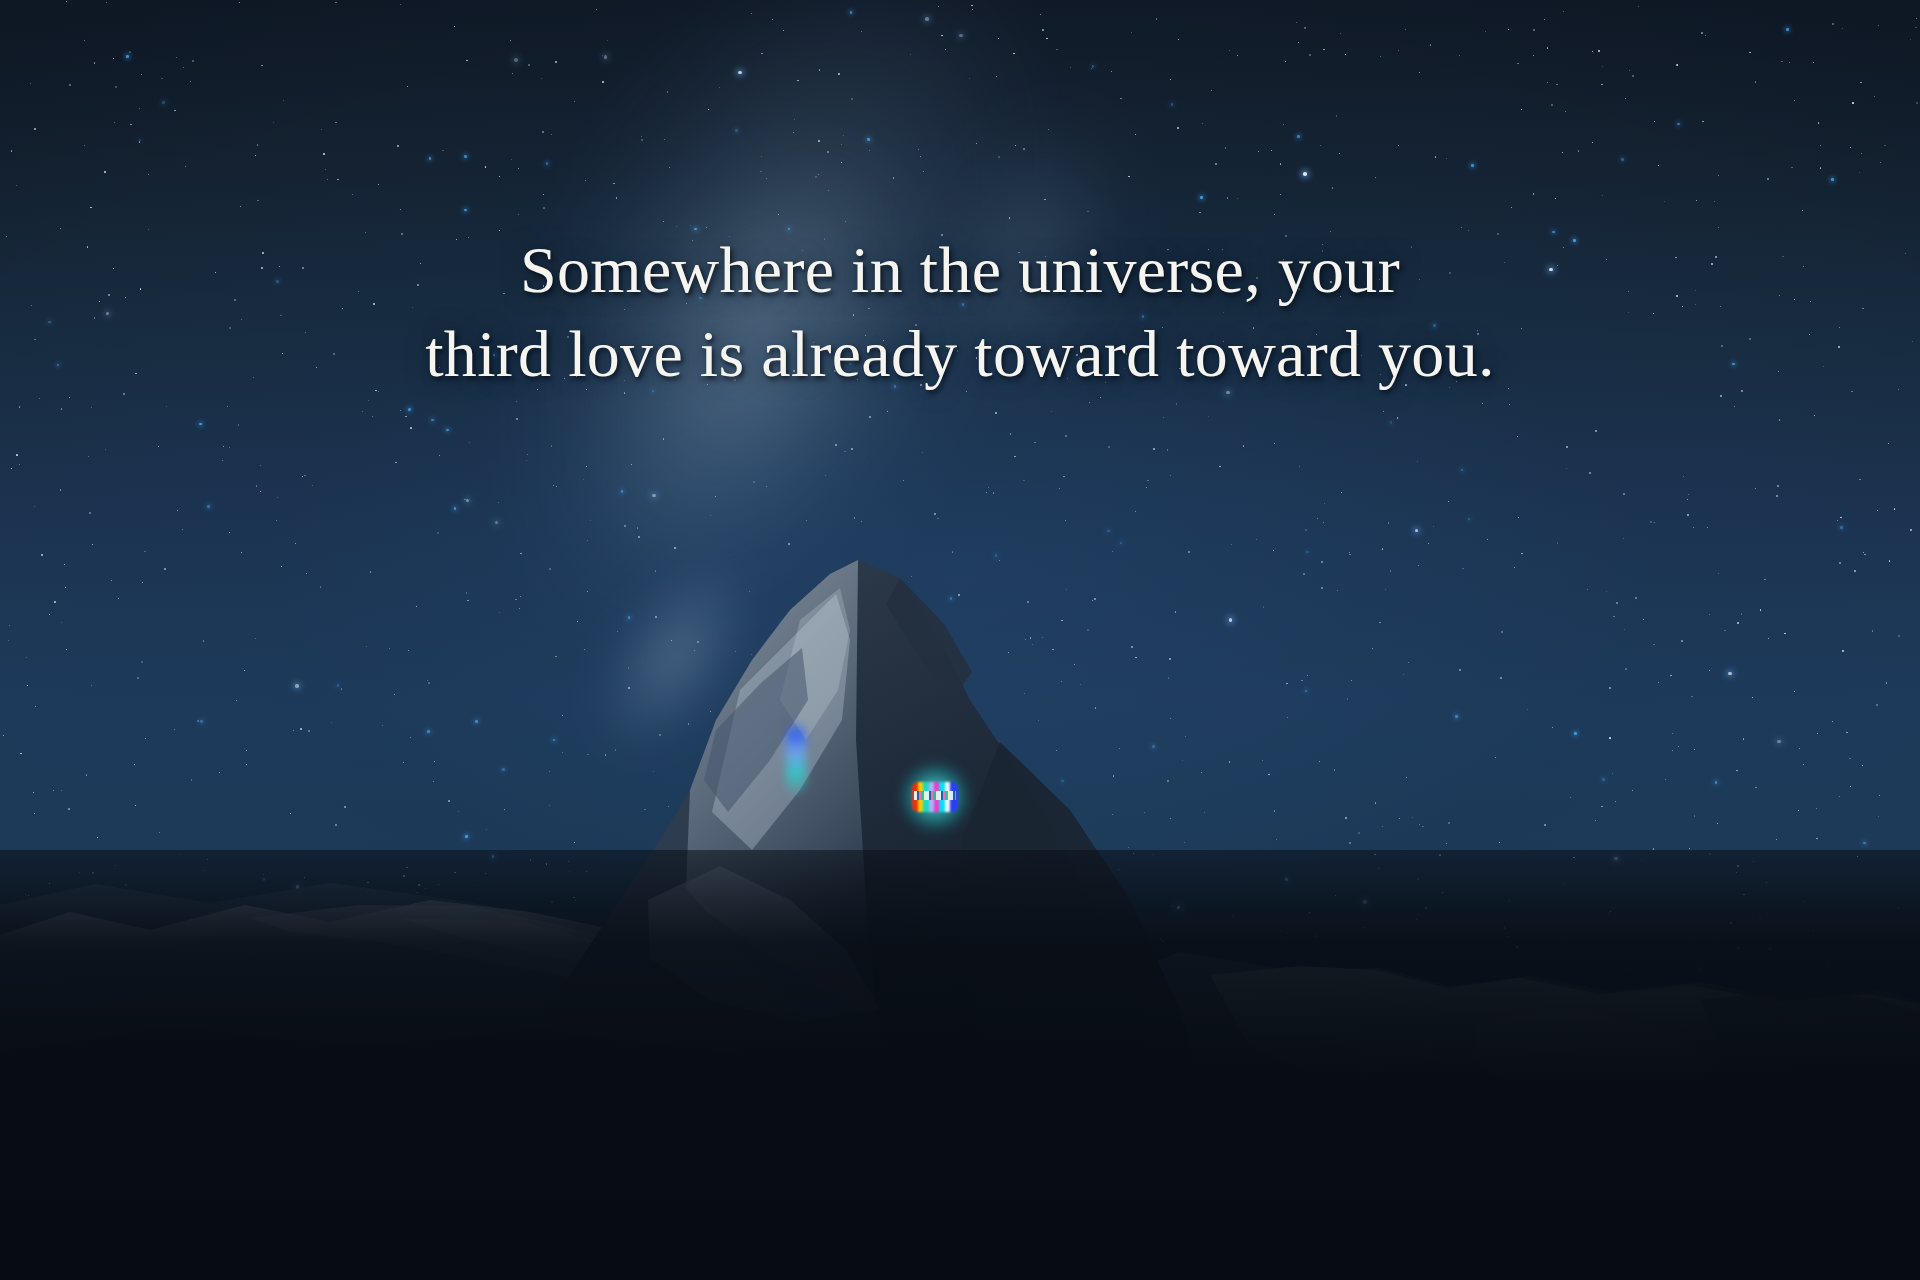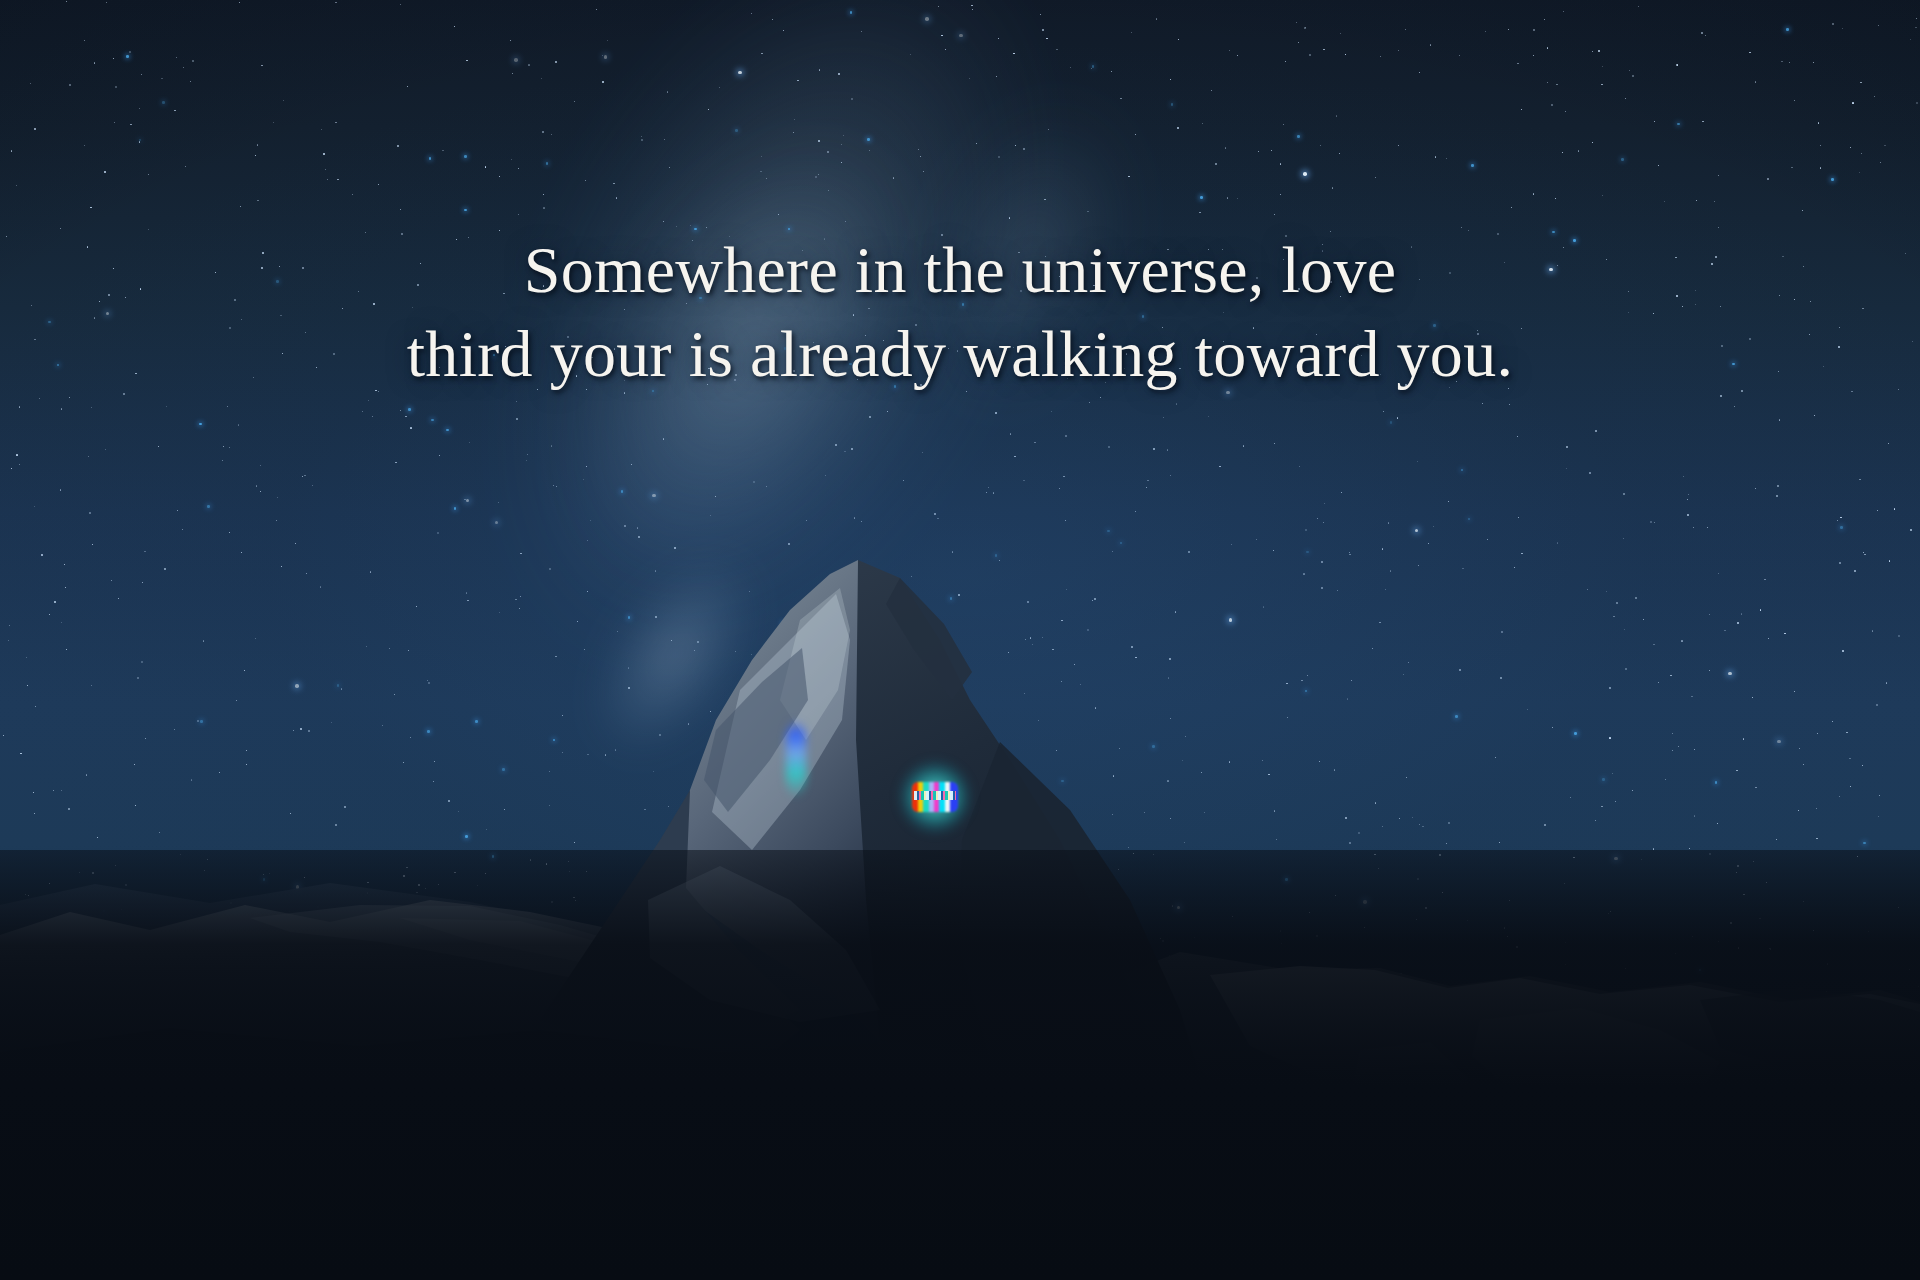--- a/index.html
+++ b/index.html
@@ -1501,17 +1501,17 @@
   <div class="fg-dark"></div>
 
   <div class="blue-streak"></div>
   <div class="glow-artifact">
     <div class="halo"></div>
     <div class="noise"></div>
     <div class="noise2"></div>
   </div>
 
   <div class="quote">
-    <span class="line">Somewhere in the universe, love</span>
-    <span class="line">third your is already walking toward you.</span>
+    <span class="line">Somewhere in the universe, your</span>
+    <span class="line">third love is already toward toward you.</span>
   </div>
 
 </div>
 
 </body></html>

